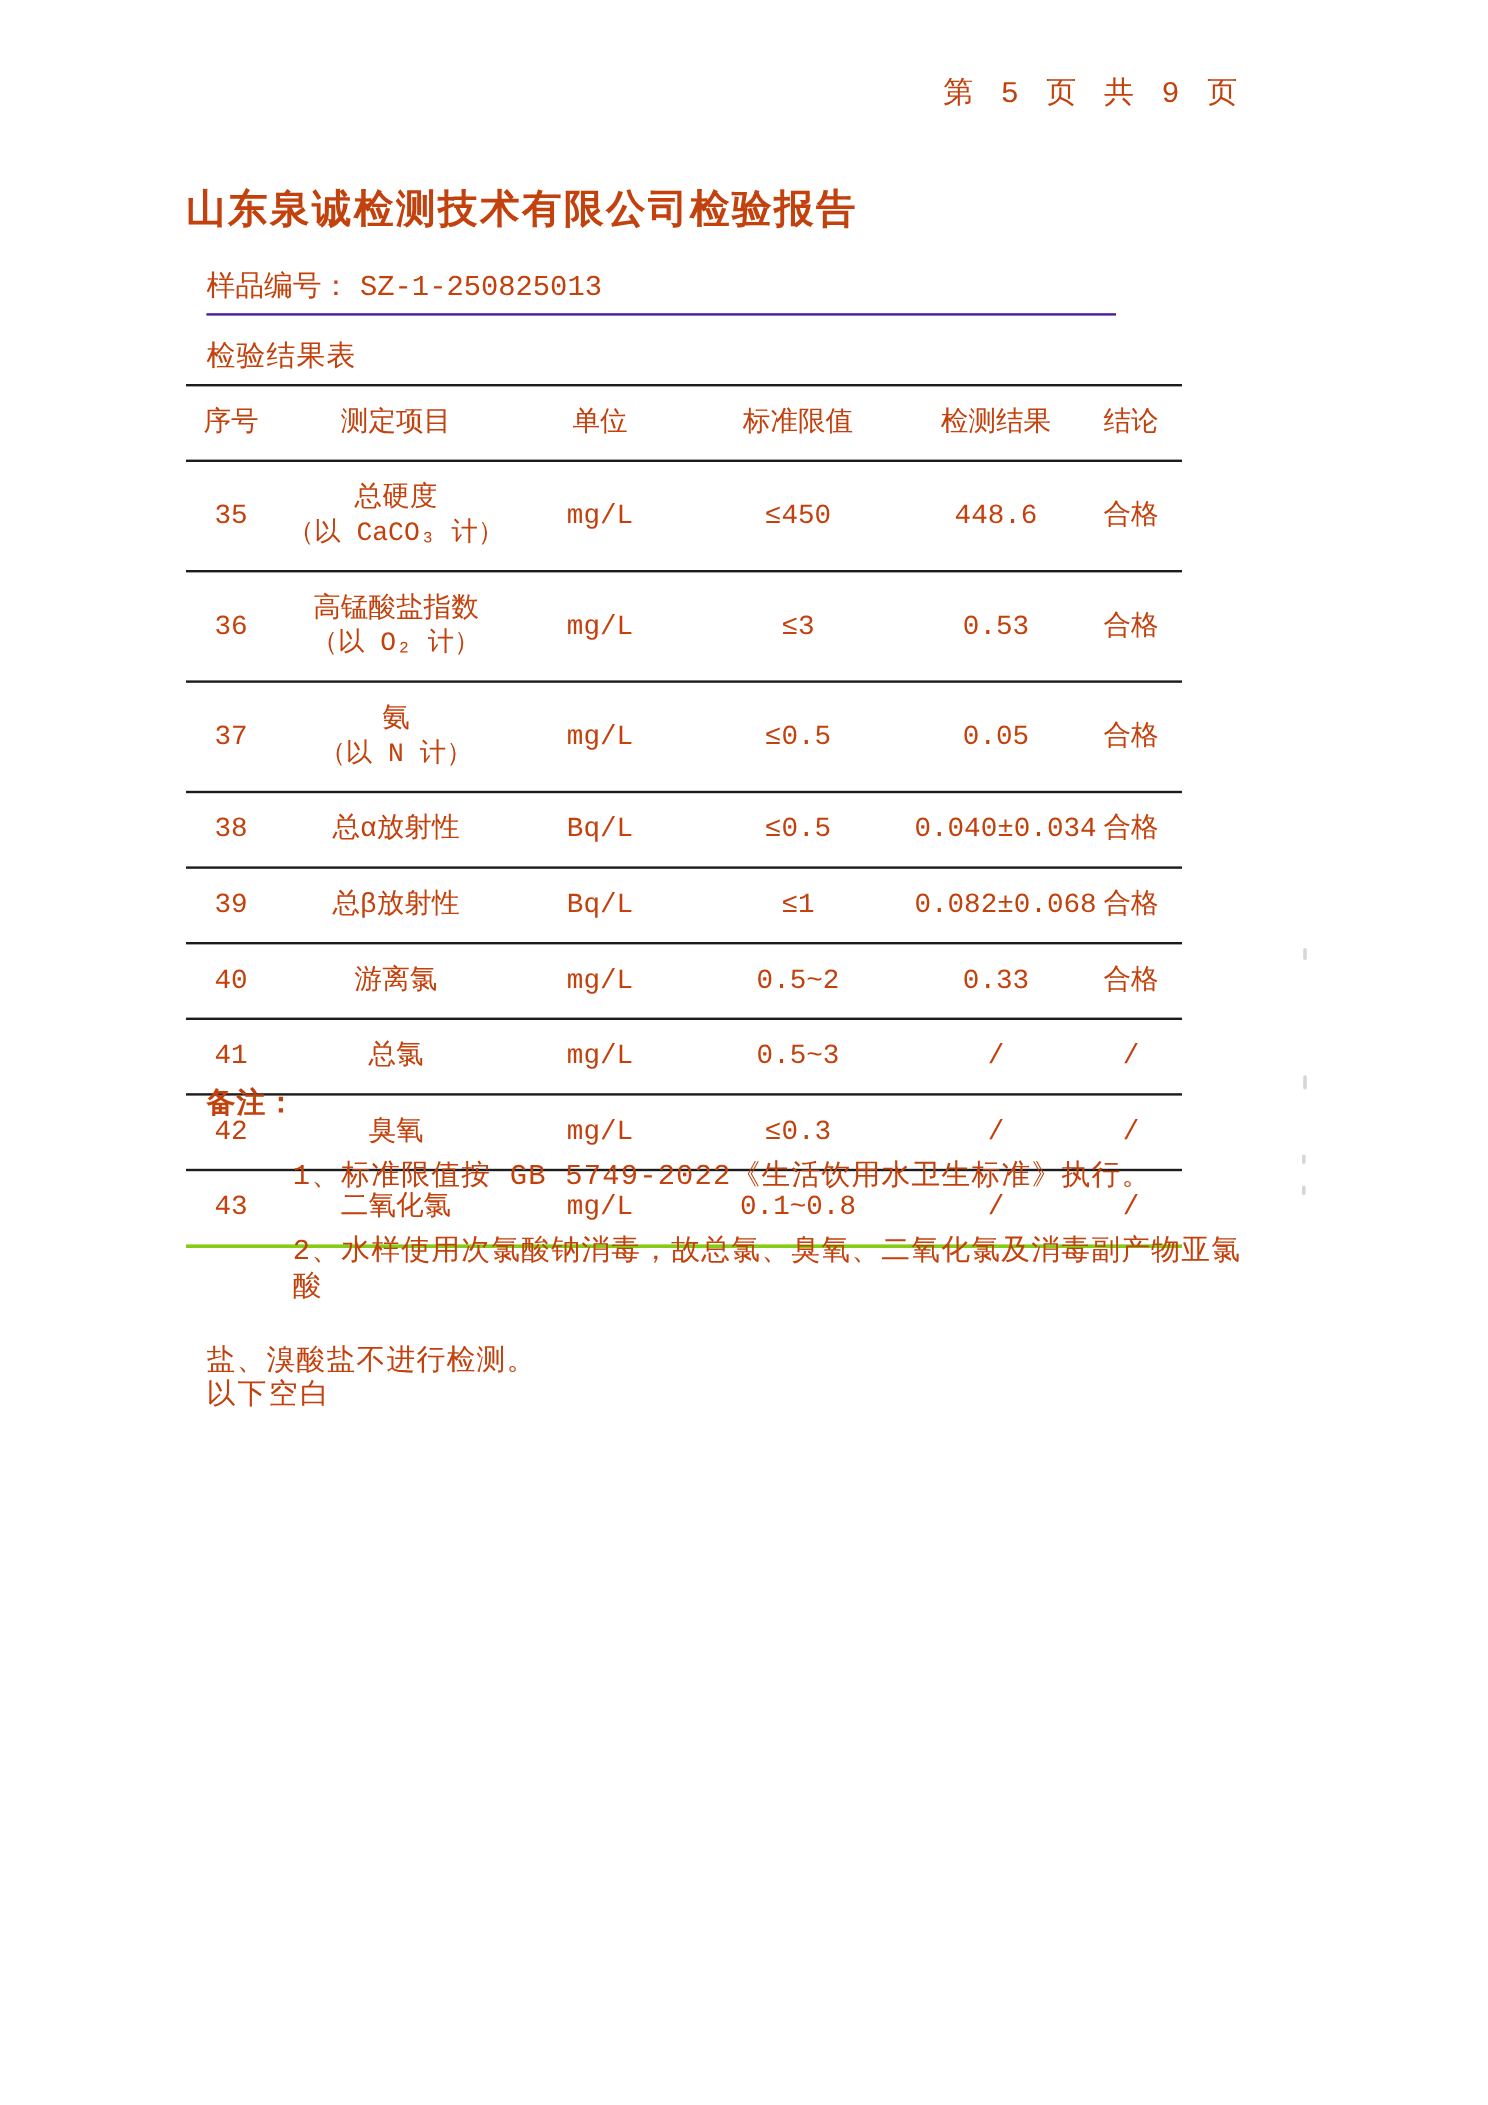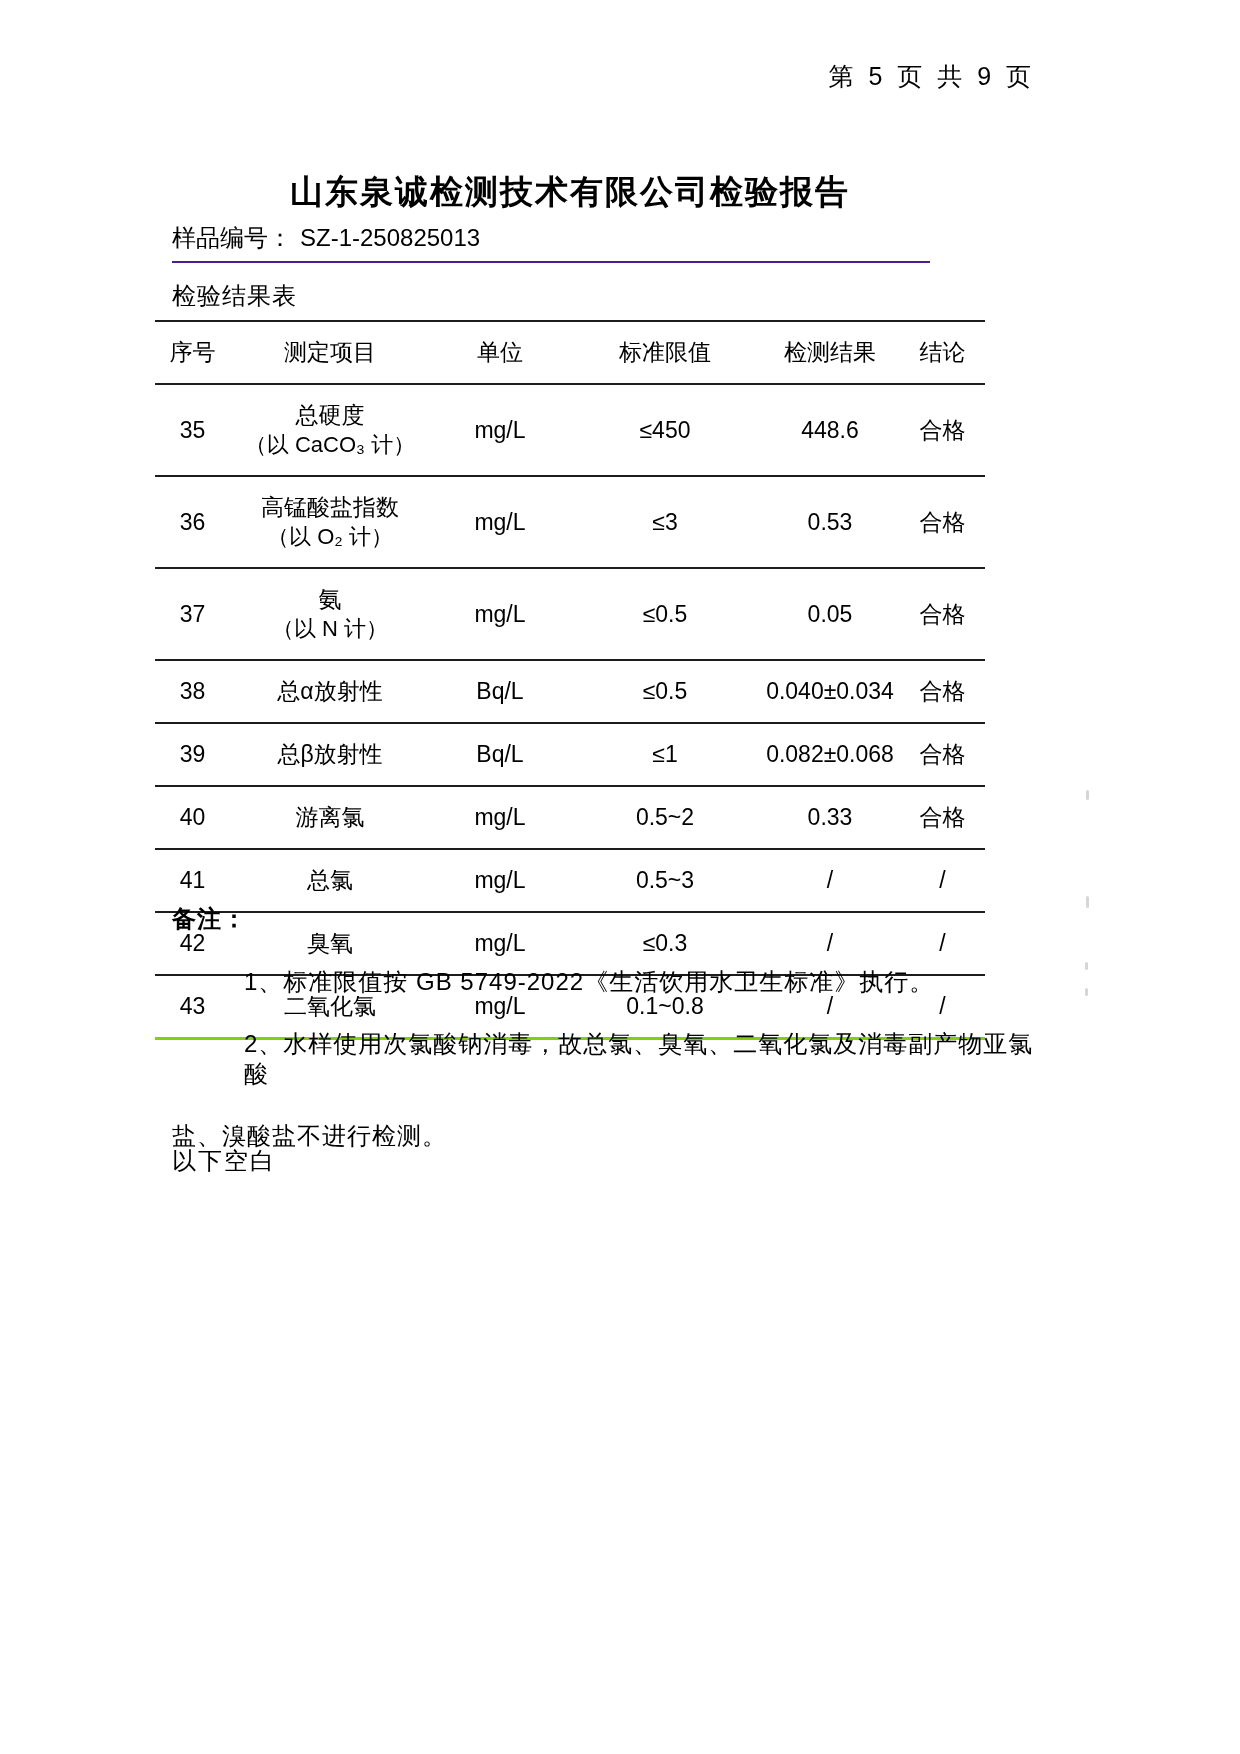--- a/index.html
+++ b/index.html
@@ -6,38 +6,38 @@
     margin: 0;
     padding: 0;
     background: #e8e8e8;
   }
   .page {
     position: relative;
     width: 1240px;
     height: 1754px;
     margin: 0 auto;
     background: #ffffff;
-    color: #000000;
-    font-family: Liberation Sans, sans-serif;
+    color: #c2410c;
+    font-family: Liberation Mono, monospace;
     overflow: hidden;
   }
   .page-label {
     position: absolute;
     top: 60px;
     right: 205px;
     font-size: 25px;
     letter-spacing: 4px;
     white-space: nowrap;
   }
   .doc-title {
     position: absolute;
-    top: 170px;
+    top: 152px;
     left: 155px;
     width: 830px;
-    text-align: center;
+    text-align: left;
     font-size: 33px;
     font-weight: bold;
     letter-spacing: 2px;
   }
   .sample-line {
     position: absolute;
     top: 222px;
     left: 172px;
     width: 758px;
     border-bottom: 2px solid #4c1d95;

